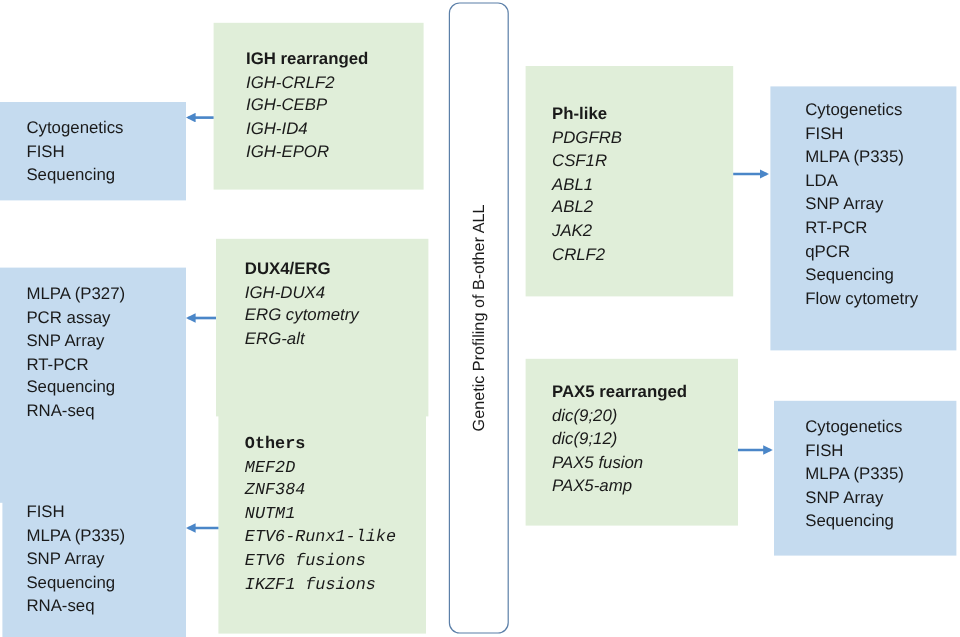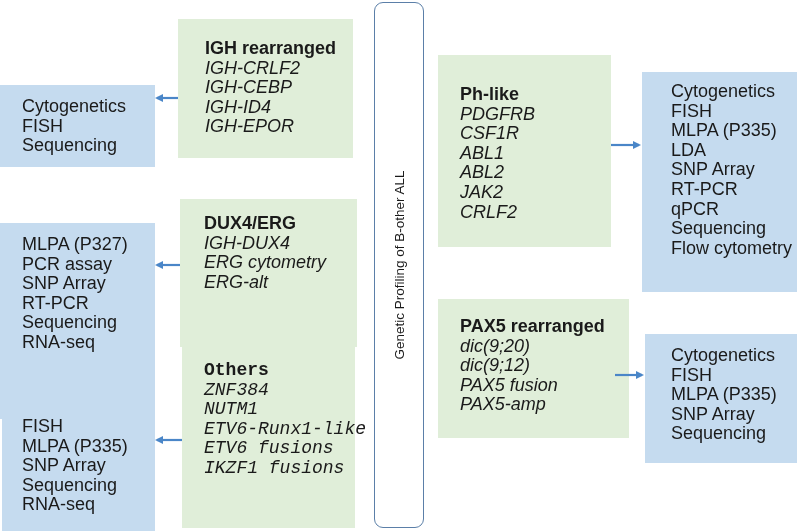--- a/index.html
+++ b/index.html
@@ -1,18 +1,18 @@
 <!DOCTYPE html>
 <html><head>
 <meta charset="utf-8">
 <style>
   html, body { margin: 0; padding: 0; background: #ffffff; }
   body { width: 800px; height: 531px; position: relative; overflow: hidden;
          font-family: "Liberation Sans", "DejaVu Sans", sans-serif; color: #1a1a1a; }
-  .box { position: absolute; box-sizing: border-box; font-size: 18px; line-height: 19.6px; }
+  .box { position: absolute; box-sizing: border-box; font-size: 14px; line-height: 19.6px; }
   .blue { background: #c5dbef; margin-top: 30px; }
   .green { background: #e0eed9; }
   .box .line { display: block; white-space: nowrap; }
   .box .title { font-weight: bold; }
   .box .gene { font-style: italic; }
   .center { position: absolute; left: 374px; top: 2px; width: 50px; height: 526px; box-sizing: border-box;
             border: 1.5px solid #5b7fa8; border-radius: 9px; background: #fff; }
   .center-label { position: absolute; left: 50%; top: 50%; transform: translate(-50%, -50%) rotate(-90deg);
                   white-space: nowrap; font-size: 13.5px; color: #1a1a1a; }
   svg.arrows { position: absolute; left: 0; top: 0; width: 800px; height: 531px; pointer-events: none; }
@@ -47,20 +47,21 @@
   <span class="line">MLPA (P327)</span>
   <span class="line">PCR assay</span>
   <span class="line">SNP Array</span>
   <span class="line">RT-PCR</span>
   <span class="line">Sequencing</span>
   <span class="line">RNA-seq</span>
 </div>
 
 <div class="box green" style="left:182px; top:337px; width:173px; height:191px; padding:24px 0 0 22px;font-family:Liberation Mono, monospace;">
   <span class="line title">Others</span>
+  <span class="line gene">MEF2D</span>
   <span class="line gene">ZNF384</span>
   <span class="line gene">NUTM1</span>
   <span class="line gene">ETV6-Runx1-like</span>
   <span class="line gene">ETV6 fusions</span>
   <span class="line gene">IKZF1 fusions</span>
 </div>
 <div class="box blue" style="left:2px; top:375px; width:153px; height:128px; padding:12px 0 0 20px;">
   <span class="line">FISH</span>
   <span class="line">MLPA (P335)</span>
   <span class="line">SNP Array</span>
@@ -82,21 +83,21 @@
   <span class="line">FISH</span>
   <span class="line">MLPA (P335)</span>
   <span class="line">LDA</span>
   <span class="line">SNP Array</span>
   <span class="line">RT-PCR</span>
   <span class="line">qPCR</span>
   <span class="line">Sequencing</span>
   <span class="line">Flow cytometry</span>
 </div>
 
-<div class="box green" style="left:438px; top:299px; width:191px; height:139px; padding:18px 0 0 22px;">
+<div class="box green" style="left:438px; top:299px; width:177px; height:139px; padding:18px 0 0 22px;">
   <span class="line title">PAX5 rearranged</span>
   <span class="line gene">dic(9;20)</span>
   <span class="line gene">dic(9;12)</span>
   <span class="line gene">PAX5 fusion</span>
   <span class="line gene">PAX5-amp</span>
 </div>
 <div class="box blue" style="left:645px; top:304px; width:152px; height:129px; padding:12px 0 0 26px;">
   <span class="line">Cytogenetics</span>
   <span class="line">FISH</span>
   <span class="line">MLPA (P335)</span>

